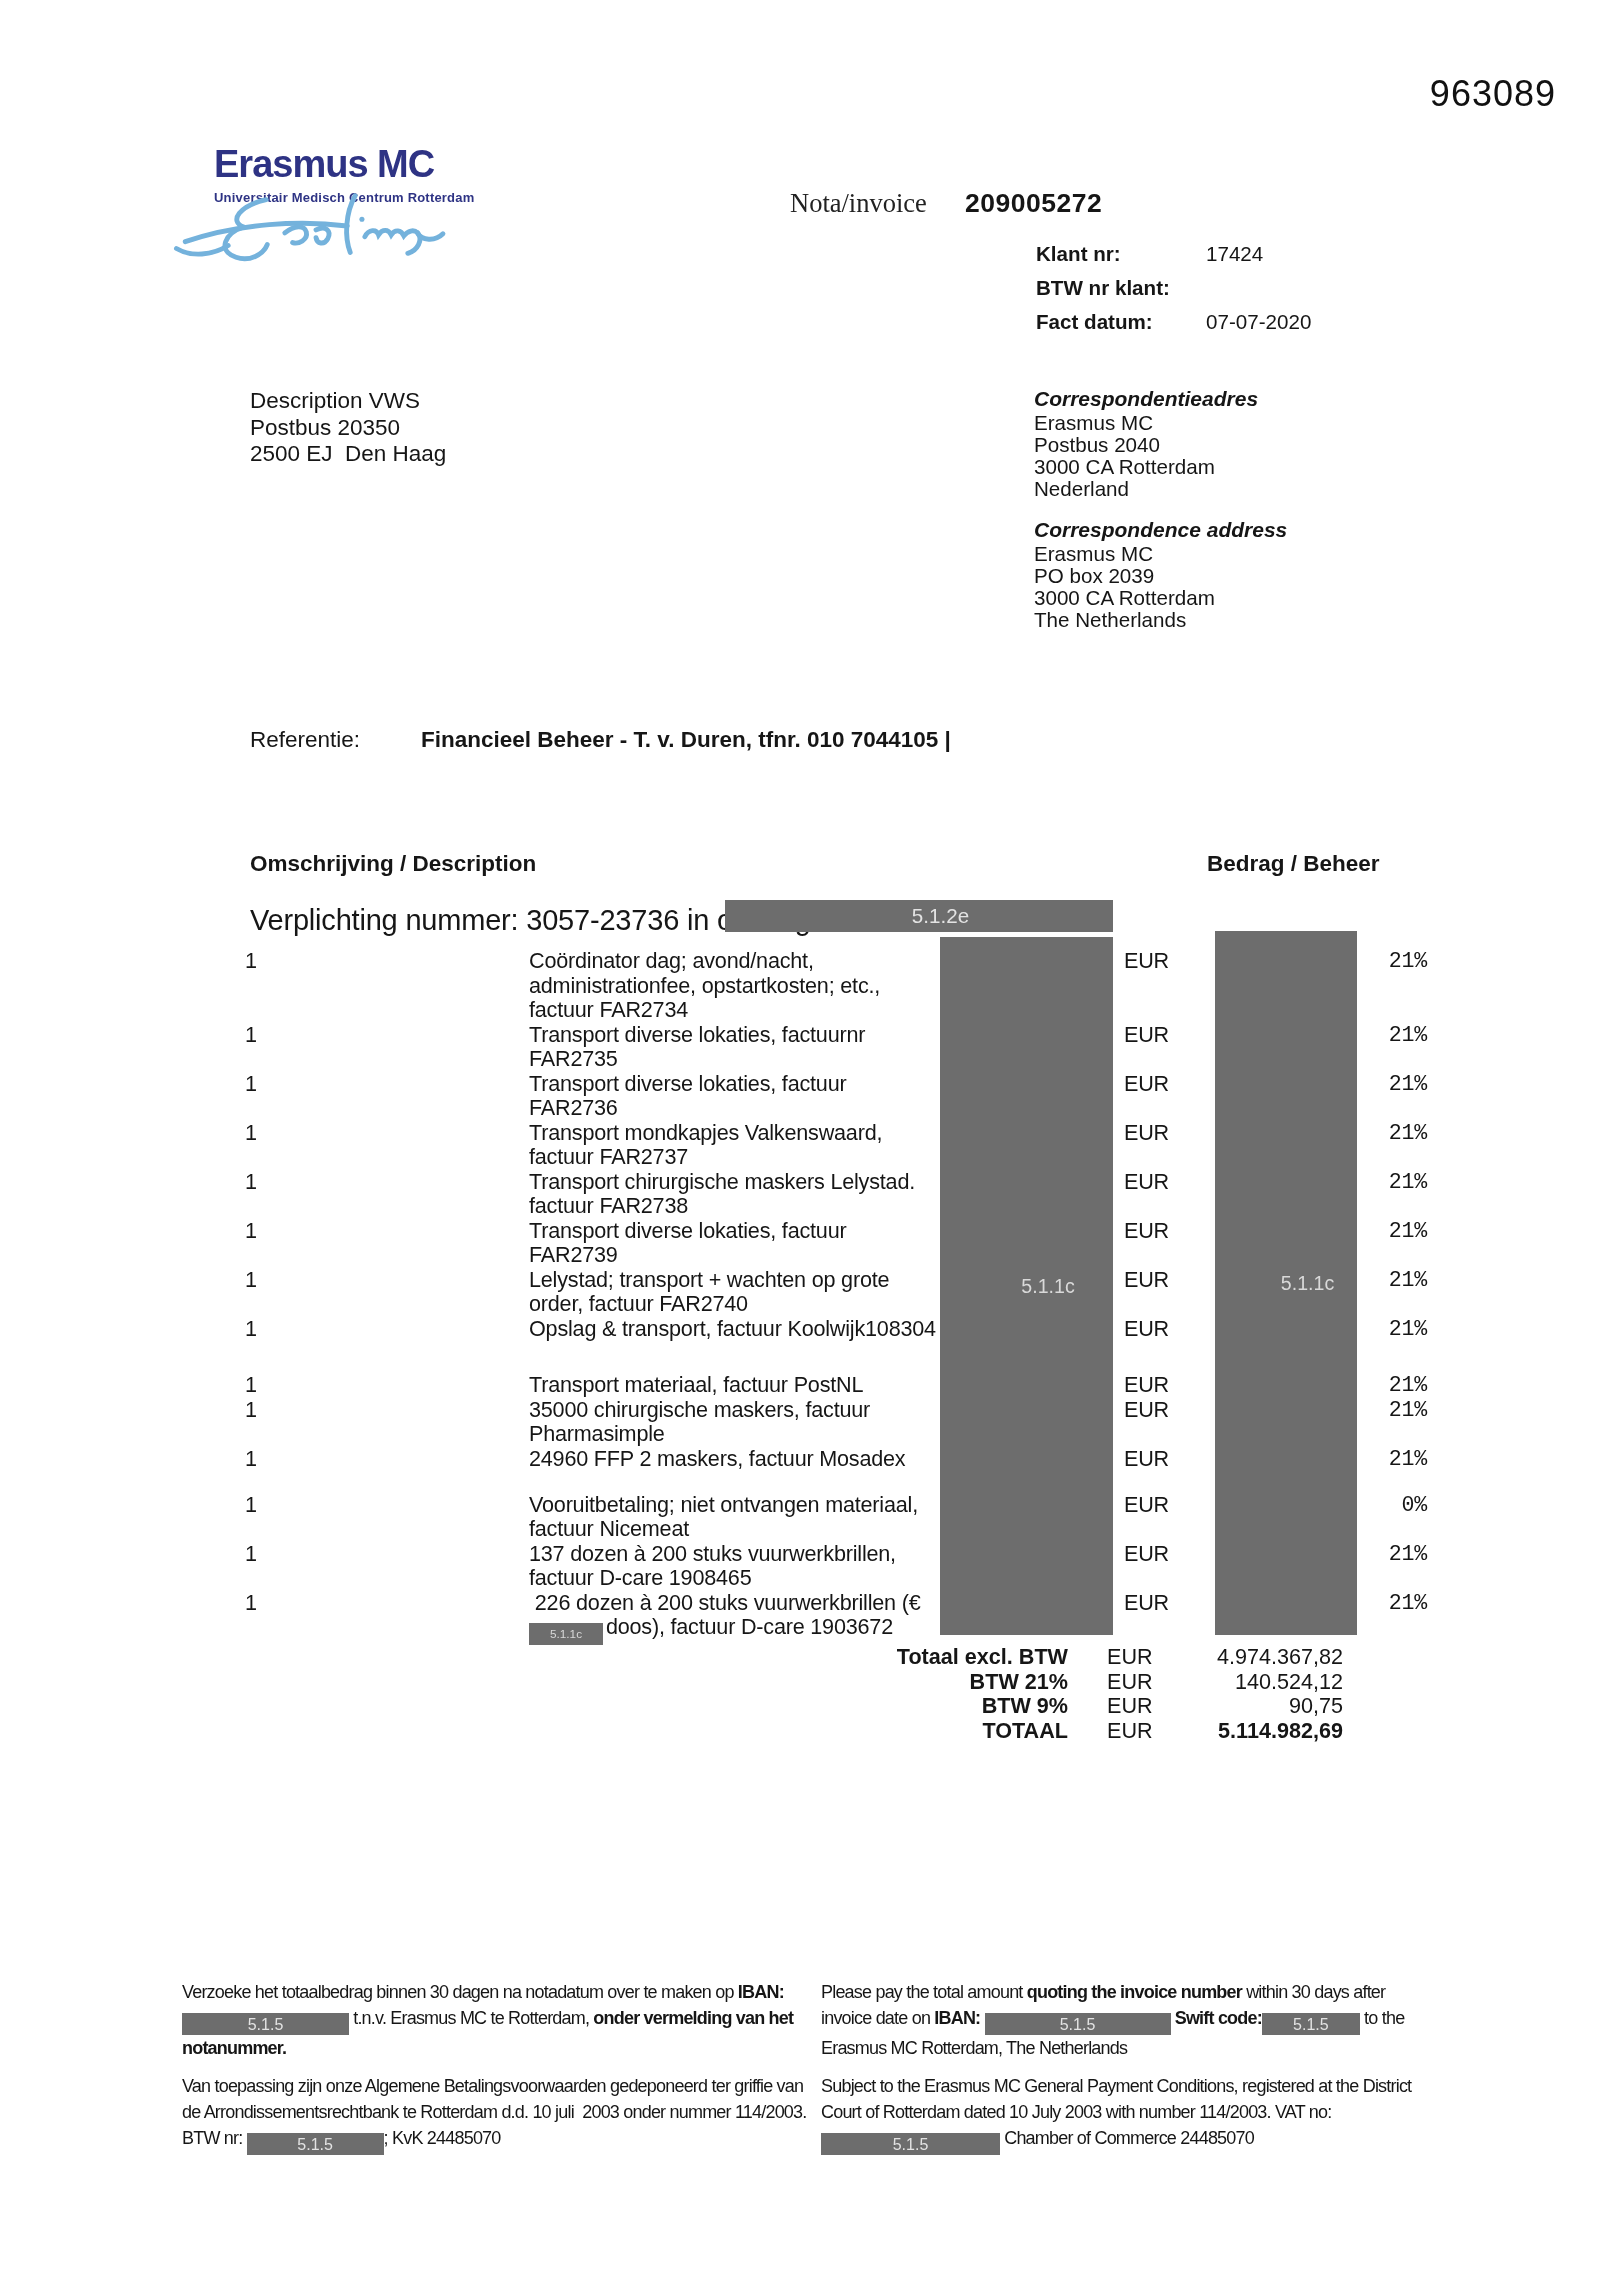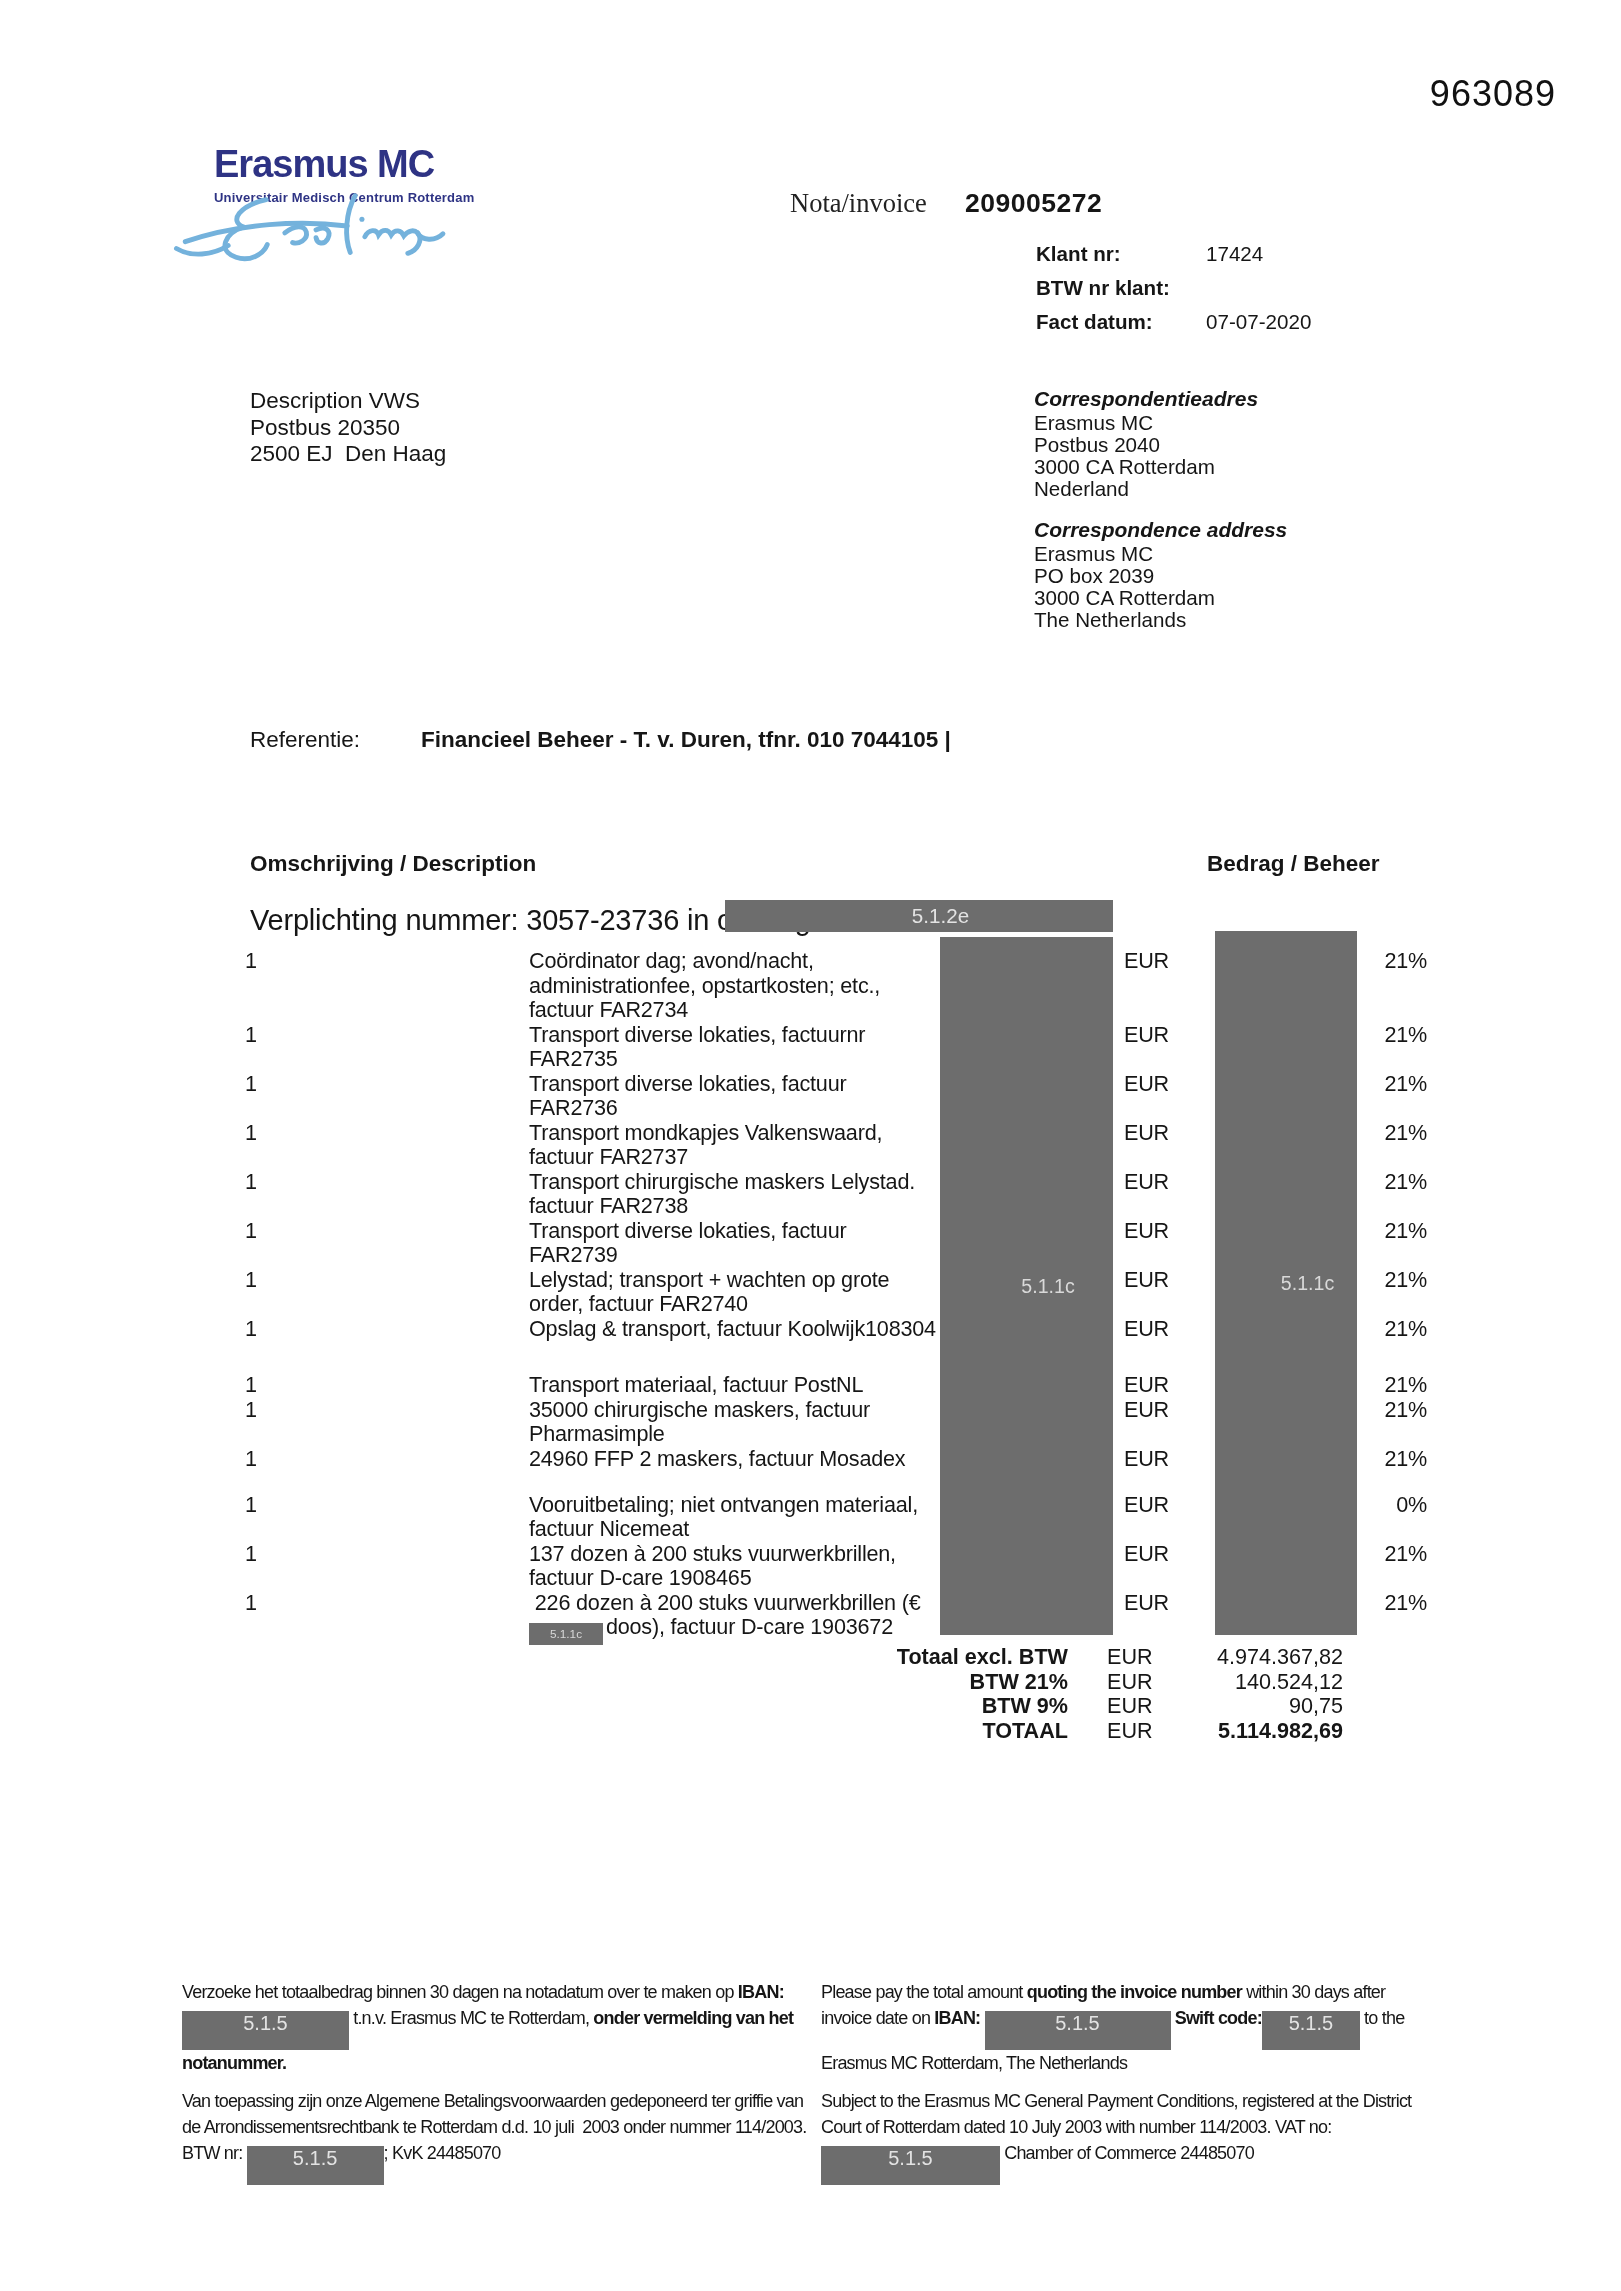--- a/index.html
+++ b/index.html
@@ -47,41 +47,41 @@
   .redact-col-1 { left:940px; top:937px; width:173px; height:698px; font-size:19.6px; color:#d9d9d9; }
   .redact-col-2 { left:1215px; top:931px; width:142px; height:704px; font-size:19.6px; color:#d9d9d9; }
 
   
   .line-items { left:243px; top:949px; width:1264px; font-size:21.6px; line-height:24.5px; letter-spacing:-0.2px; }
   .t-row { position:relative; }
   .t-row .qty { position:absolute; left:2px; top:0; }
   .t-row .desc { margin-left:286px; width:431px; }
   .desc .ln { height:24.5px; white-space:pre; }
   .t-row .cur { position:absolute; left:881px; top:0; }
-  .t-row .vat { position:absolute; left:1106px; top:0; width:78px; text-align:right; }
+  .t-row .vat { position:absolute; left:1106px; top:0; width:78px; text-align:right;font-family:Liberation Mono, monospace; }
   .redact-sm { display:inline-block; width:74px; height:22.5px; line-height:22.5px; font-size:11.8px;
                text-align:center; background:#6d6d6d; color:#d8d8d8; vertical-align:-3.9px;
                margin-right:2.9px; letter-spacing:0; }
 
   
   .totals { left:243px; top:1645px; font-size:21.6px; line-height:24.5px; }
   .tot-row { position:relative; height:24.5px; }
   .tot-row .lbl { position:absolute; left:482px; width:343px; text-align:right; font-weight:bold; }
   .tot-row .cur { position:absolute; left:864px; }
   .tot-row .amt { position:absolute; left:904px; width:196px; text-align:right; }
   .tot-row .amt.bold { font-weight:bold; }
 
   
   .f-col { position:absolute; top:1979px; width:686px; font-size:18px; line-height:26px; letter-spacing:-0.8px; }
   .f-left { left:182px; }
   .f-right { left:821px; }
   .f-para + .f-para { margin-top:11.8px; }
   .f-line { white-space:pre; }
   .f-line b { letter-spacing:-0.8px; }
-  .f-redact { display:inline-block; height:39px; line-height:24.5px; font-size:20px; text-align:center;
+  .f-redact { display:inline-block; height:22px; line-height:24.5px; font-size:16px; text-align:center;
               background:#6d6d6d; color:#e3e3e3; vertical-align:-5.9px; letter-spacing:0; }
 </style>
 </head>
 <body>
 
 <div class="page">
 
   <div class="abs page-number">963089</div>
 
   <div class="abs logo-block">

